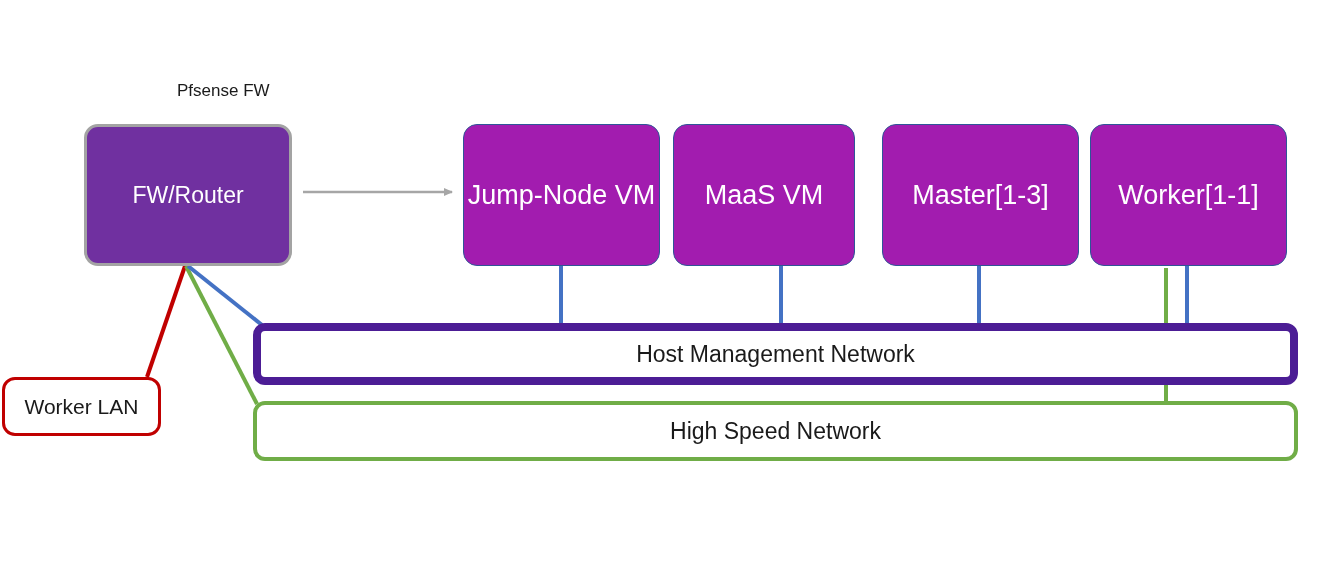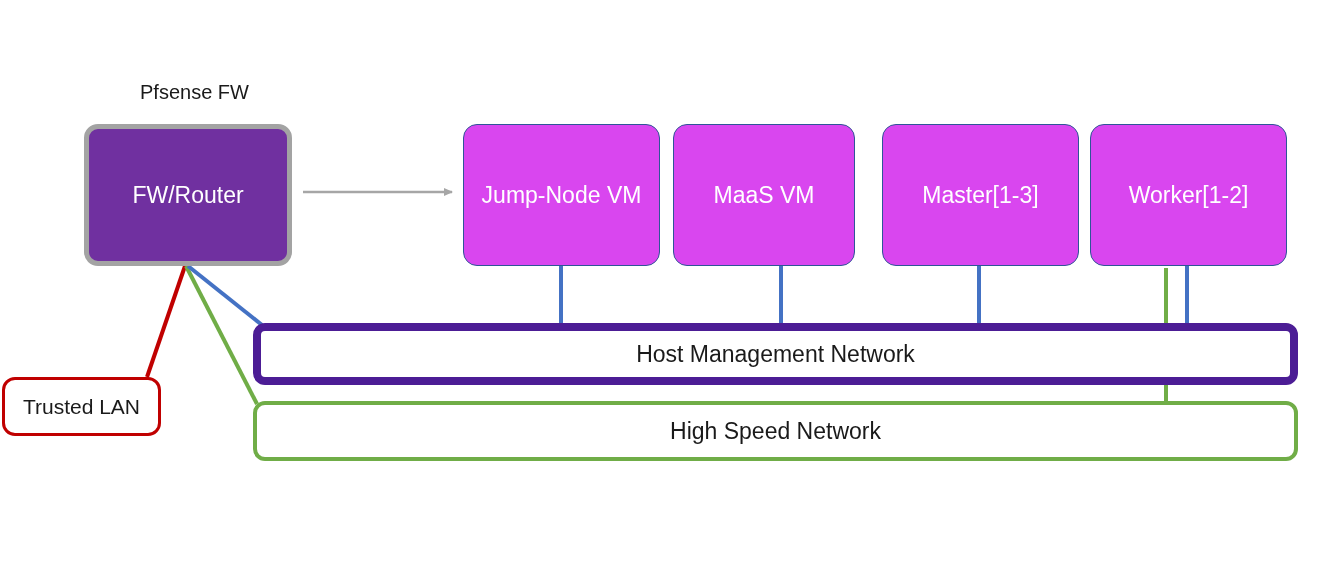--- a/index.html
+++ b/index.html
@@ -33,29 +33,29 @@
     box-sizing: border-box;
     display: flex;
     align-items: center;
     justify-content: center;
     text-align: center;
     border-radius: 14px;
     z-index: 3;
   }
   .node-fw {
     background: #7030A0;
-    border: 5px solid #a3a3a3;
+    border: 3px solid #a3a3a3;
     color: #ffffff;
     font-size: 23px;
   }
   .node-vm {
-    background: #d946ef;
+    background: #a21caf;
     border: 1px solid #2f5597;
     color: #ffffff;
-    font-size: 23px;
+    font-size: 27px;
   }
   .node-lan {
     background: #ffffff;
     border: 3px solid #C00000;
     color: #1a1a1a;
     font-size: 21px;
     border-radius: 13px;
   }
 
   
@@ -71,23 +71,24 @@
     color: #1a1a1a;
     z-index: 3;
   }
   .netbar-mgmt { border: 8px solid #4c1d95; }
   .netbar-speed { border: 4px solid #70AD47; align-items: center; }
 
   
   .caption {
     position: absolute;
     color: #1a1a1a;
-    font-size: 20px;
+    font-size: 17px;
     white-space: nowrap;
     z-index: 4;
+    margin-left: 37px;
   }
   .arrow-label {
     position: absolute;
     color: #1a1a1a;
     font-size: 17px;
     line-height: 1.32;
     z-index: 4;
   }
 </style>
 </head>
@@ -131,28 +132,28 @@
 
   <div class="node node-vm" style="left:673px; top:124px; width:182px; height:142px;">
     <span>MaaS VM</span>
   </div>
 
   <div class="node node-vm" style="left:882px; top:124px; width:197px; height:142px;">
     <span>Master[1-3]</span>
   </div>
 
   <div class="node node-vm" style="left:1090px; top:124px; width:197px; height:142px;">
-    <span>Worker[1-2]</span>
+    <span>Worker[1-1]</span>
   </div>
 
   <div class="netbar netbar-mgmt" style="left:253px; top:323px; width:1045px; height:62px;">
     <span>Host Management Network</span>
   </div>
 
   <div class="netbar netbar-speed" style="left:253px; top:401px; width:1045px; height:60px;">
     <span>High Speed Network</span>
   </div>
 
   <div class="node node-lan" style="left:2px; top:377px; width:159px; height:59px;">
-    <span>Trusted LAN</span>
+    <span>Worker LAN</span>
   </div>
 
 </div>
 
 </body></html>

